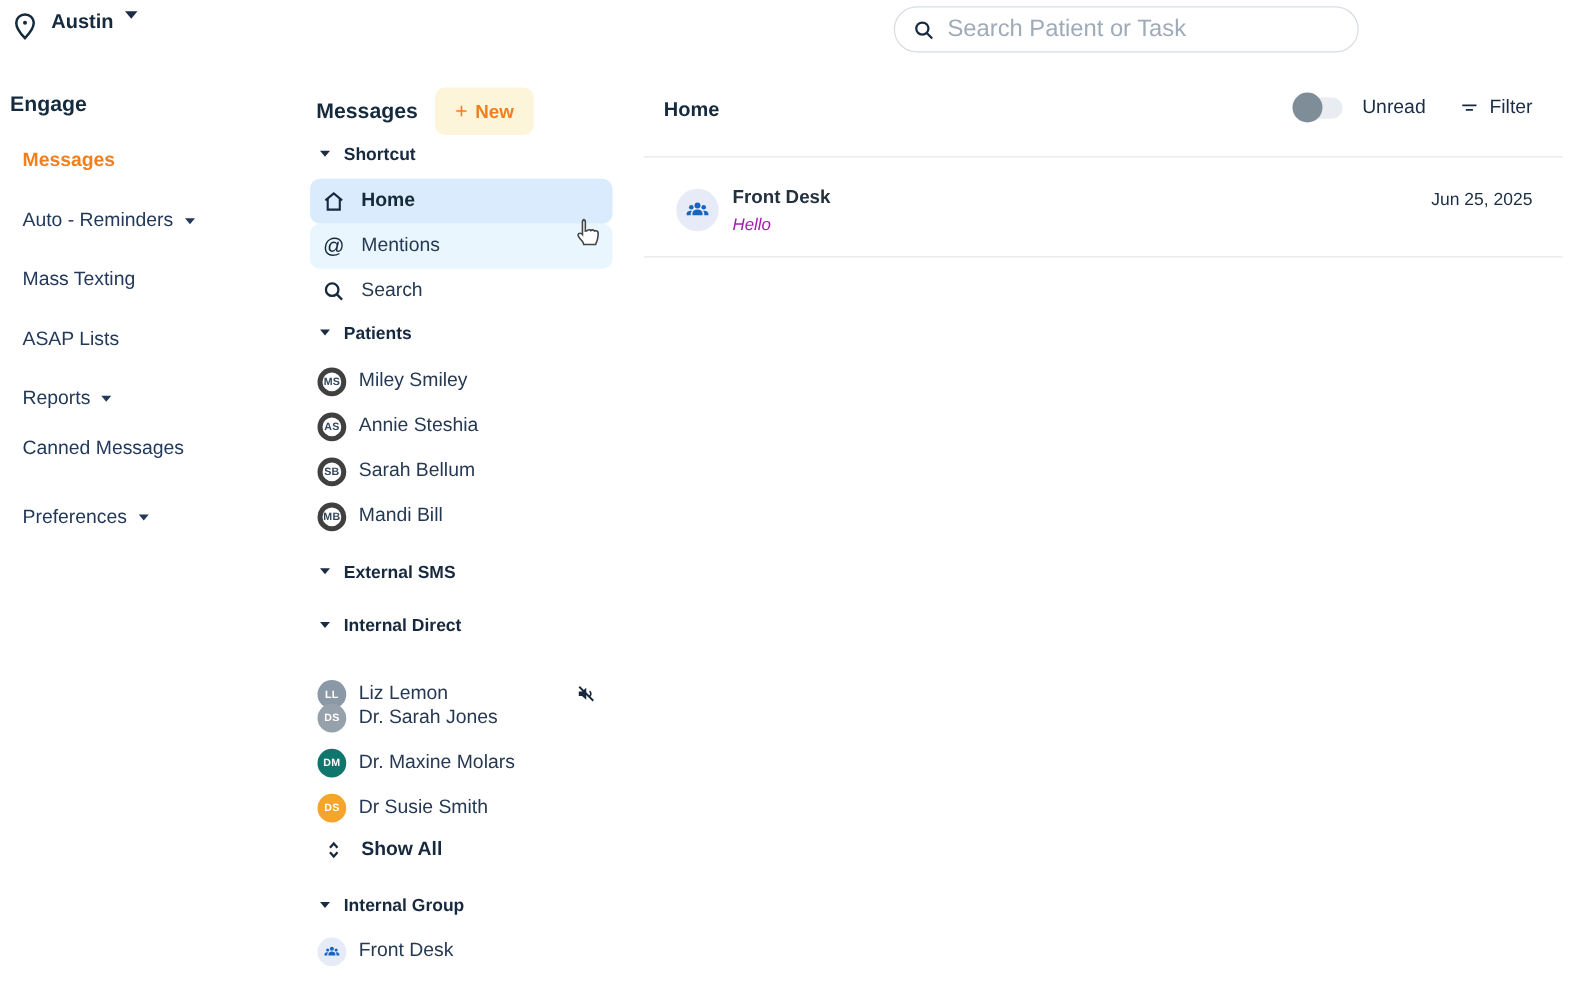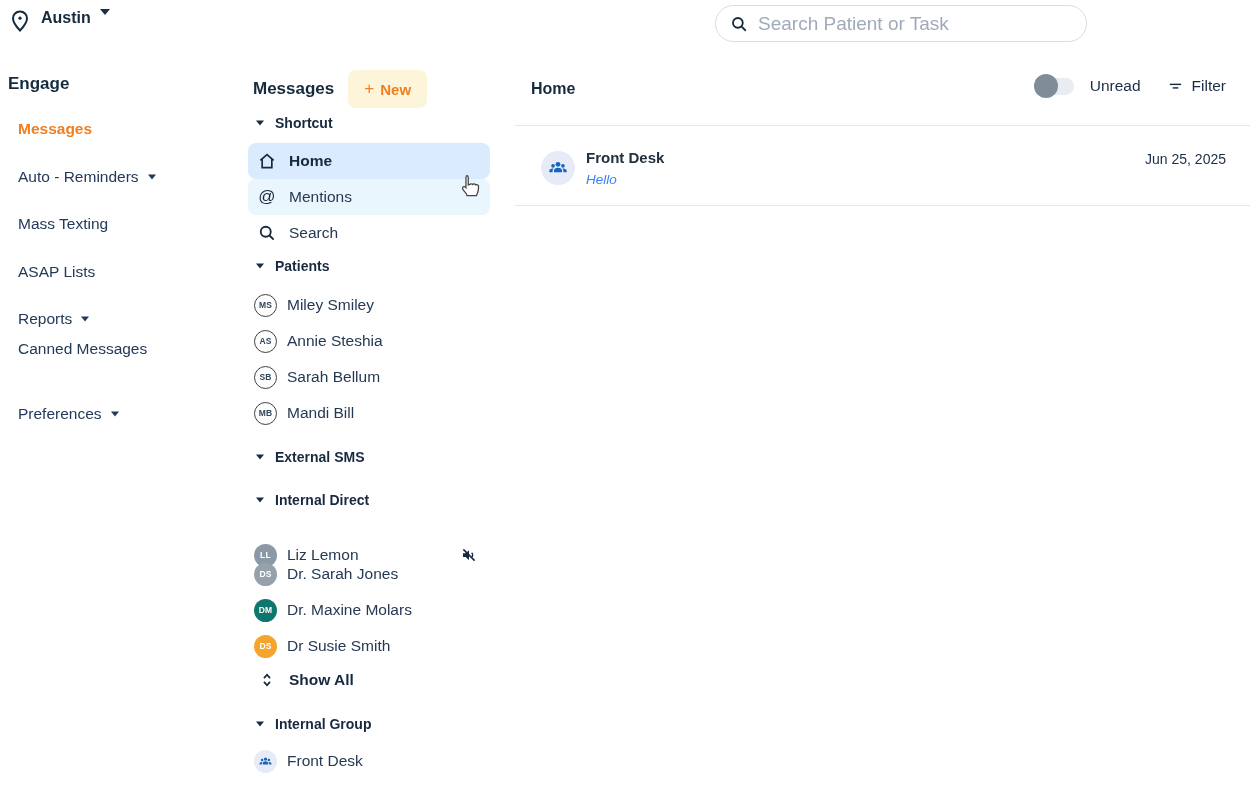--- a/index.html
+++ b/index.html
@@ -33,21 +33,21 @@
   .sec-header { position:absolute; left:7px; display:flex; align-items:center; gap:10px; font-size:14px; font-weight:bold; color:#17293f; cursor:pointer; }
   .sec-header .caret { transform:scale(.8); }
 
   .mrow { position:absolute; left:0; width:242px; height:36px; display:flex; align-items:center; gap:12px; padding-left:9px; border-radius:8px; font-size:15.5px; color:#263953; cursor:pointer; }
   .mrow.hl-strong { background:#d9ebfc; font-weight:bold; color:#142a3d; }
   .mrow.hl-soft { background:#e9f6fd; }
   .mrow .row-icon { width:20px; height:20px; color:#17293f; flex:0 0 auto; display:flex; align-items:center; justify-content:center; }
   .mrow .at-glyph { font-size:17px; color:#17293f; width:20px; text-align:center; }
 
   .avatar { width:23px; height:23px; border-radius:50%; flex:0 0 auto; display:flex; align-items:center; justify-content:center; font-size:8.5px; font-weight:bold; letter-spacing:.2px; }
-  .avatar.light { background:#fdfdfe; border:1px solid #404040; color:#33465c; }
+  .avatar.light { background:#fdfdfe; border:4px solid #404040; color:#33465c; }
   .avatar.solid { color:#fff; }
   .avatar.groupbg { background:#e7ebf7; color:#1565c0; }
   .avatar.groupbg svg { width:15px; height:15px; }
 
   .mute-icon { position:absolute; right:12px; width:18px; height:18px; color:#16293e; }
   .showall-icon { width:18px; height:18px; color:#17293f; margin-left:1px; }
   .mrow.showall { font-weight:bold; color:#17293f; gap:13px; }
 
   
   .main-title { position:absolute; left:531px; top:80px; font-size:16px; font-weight:bold; color:#142a3d; }
@@ -59,21 +59,21 @@
   .filter-btn { display:flex; align-items:center; gap:8px; cursor:pointer; background:none; border:none; font-family:inherit; }
   .filter-btn svg { width:17px; height:17px; color:#16293e; }
   .filter-label { font-size:15.5px; color:#1b2d45; }
 
   .divider { position:absolute; left:515px; right:8px; height:1px; background:#e7e8ea; }
 
   .conv-row { position:absolute; left:515px; right:8px; top:126px; height:79px; cursor:pointer; }
   .conv-avatar { position:absolute; left:26px; top:25px; width:34px; height:34px; border-radius:50%; background:#e7ebf7; display:flex; align-items:center; justify-content:center; color:#1565c0; }
   .conv-avatar svg { width:22px; height:22px; }
   .conv-name { position:absolute; left:71px; top:23px; font-size:15px; font-weight:bold; color:#23303d; }
-  .conv-preview { position:absolute; left:71px; top:46px; font-size:13.5px; font-style:italic; color:#3b82f6; }
+  .conv-preview { position:absolute; left:71px; top:46px; font-size:13.5px; font-style:italic; color:#a21caf; }
   .conv-date { position:absolute; right:24px; top:25px; font-size:14px; color:#1b2d45; }
 
   
   .fake-cursor { position:absolute; left:456px; top:172px; width:28px; height:30px; pointer-events:none; z-index:50; }
 </style>
 </head>
 <body>
 
 <div class="app">
 
@@ -105,21 +105,21 @@
   <div class="side-item" style="top:215px">
       <span>Mass Texting</span>
     </div>
   <div class="side-item" style="top:263px">
       <span>ASAP Lists</span>
     </div>
   <div class="side-item" style="top:310px">
       <span>Reports</span>
       <span class="caret"></span>
     </div>
-  <div class="side-item" style="top:340px">
+  <div class="side-item" style="top:350px">
       <span>Canned Messages</span>
     </div>
   <div class="side-item" style="top:405px">
       <span>Preferences</span>
       <span class="caret"></span>
     </div>
 
   <div class="mpanel">
     <div class="mpanel-header">
       <span class="mpanel-title">Messages</span>

